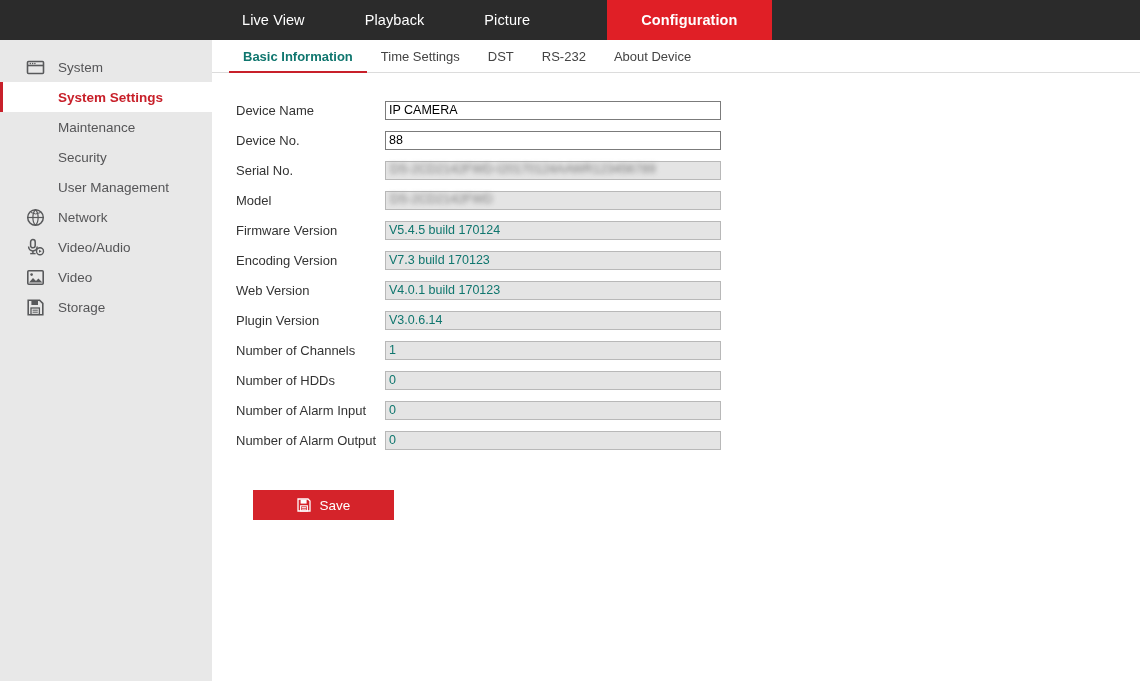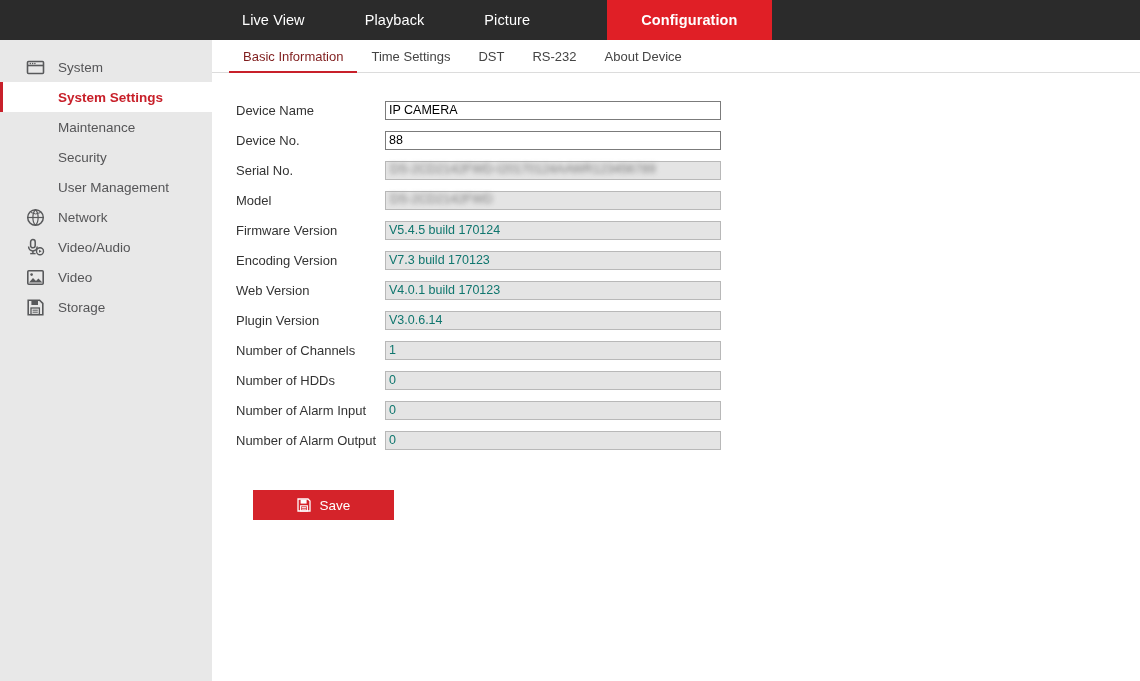--- a/index.html
+++ b/index.html
@@ -88,22 +88,22 @@
   }
   .tab {
     position: relative;
     padding: 0 14px 8px 14px;
     font-size: 13px;
     color: #444;
     cursor: pointer;
     white-space: nowrap;
   }
   .tab.active {
-    color: #7f1d1d;
-    font-weight: normal;
+    color: #0f766e;
+    font-weight: bold;
   }
   .tab.active::after {
     content: "";
     position: absolute;
     left: 0; right: 0; bottom: -1px;
     height: 2px;
     background: #c8202a;
   }
 
   

